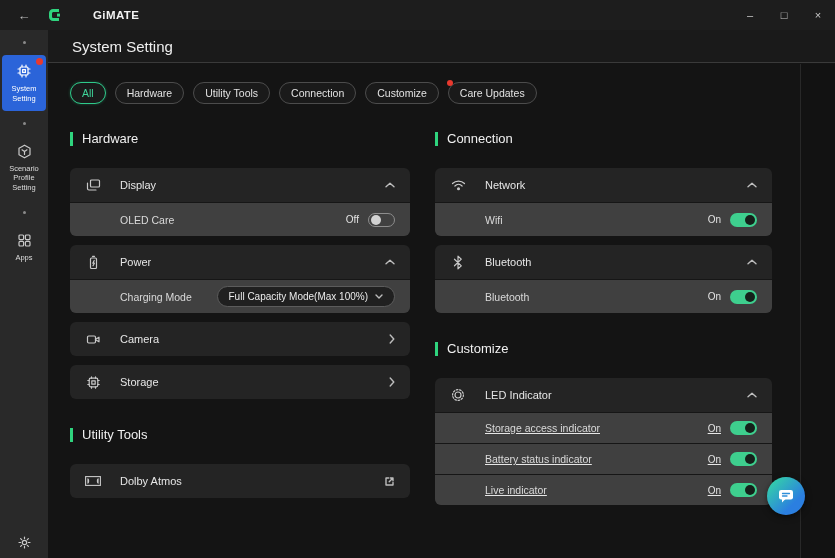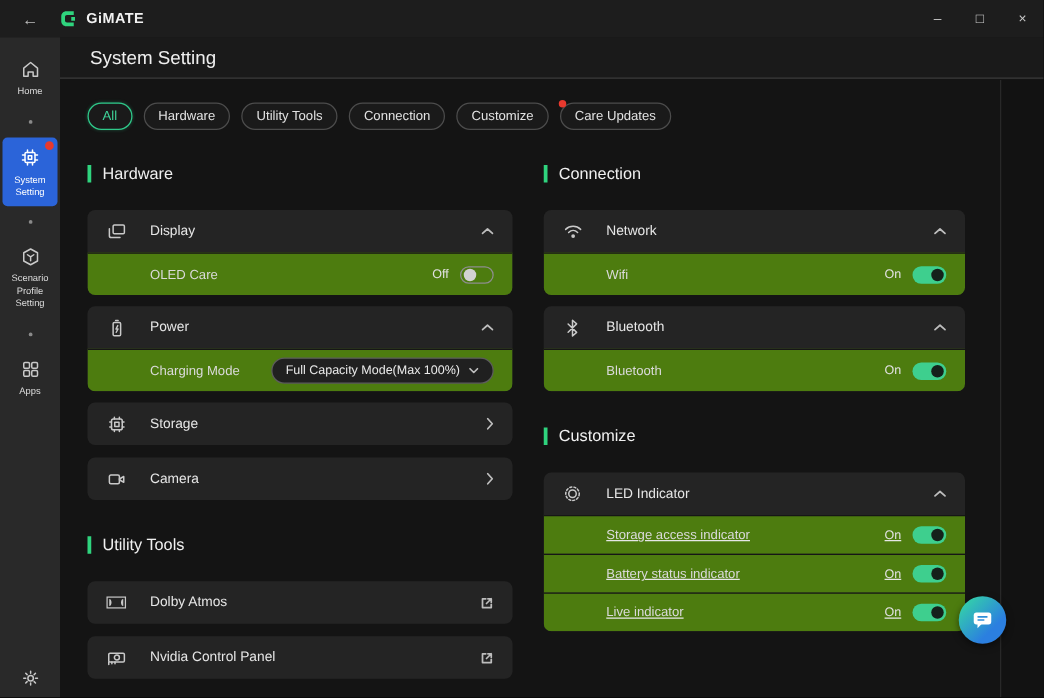--- a/index.html
+++ b/index.html
@@ -4,21 +4,21 @@
 <style>
   * { margin:0; padding:0; box-sizing:border-box; }
   html,body { background:#000; }
   body { font-family:"Liberation Sans", sans-serif; }
   .window { position:relative; width:835px; height:558px; background:#1c1c1c; overflow:hidden; color:#e6e6e6; }
 
   
   .titlebar { position:absolute; top:0; left:0; width:100%; height:30px; background:#1d1d1d; display:flex; align-items:center; }
   .back-arrow { width:48px; text-align:center; color:#bdbdbd; font-size:13px; cursor:pointer; }
   .logo { display:flex; align-items:center; gap:7px; }
-  .logo-text { font-size:11.5px; font-weight:bold; letter-spacing:.4px; color:#f2f2f2; }
+  .logo-text { font-size:11.5px; font-weight:bold; letter-spacing:.4px; color:#f2f2f2;margin-left:24px; }
   .win-controls { margin-left:auto; display:flex; }
   .win-btn { width:34px; height:30px; display:flex; align-items:center; justify-content:center; color:#c9c9c9; font-size:11px; cursor:pointer; }
 
   
   .sidebar { position:absolute; top:30px; left:0; width:48px; height:528px; background:#292929; display:flex; flex-direction:column; align-items:center; }
   .side-item { width:44px; margin:0 2px; padding:8px 0 7px; display:flex; flex-direction:column; align-items:center; gap:5px; border-radius:4px; cursor:pointer; position:relative; }
   .side-item .lbl { font-size:7.5px; color:#dcdcdc; text-align:center; line-height:1.3; }
   .side-item.active { background:#2b64d9; }
   .side-item.active .lbl { color:#fff; }
   .side-dot { width:3px; height:3px; border-radius:50%; background:#8a8a8a; margin:11px 0; }
@@ -48,21 +48,21 @@
   .section-bar { width:3px; height:14px; background:#2fd47e; }
   .section-title { font-size:13px; color:#f0f0f0; }
   .section-gap { margin-top:28px; }
 
   
   .card { background:#242424; border-radius:6px; margin-bottom:9px; overflow:hidden; }
   .card-header { height:34px; display:flex; align-items:center; padding:0 15px; cursor:pointer; }
   .hicon { width:16px; display:flex; justify-content:center; align-items:center; }
   .hlabel { font-size:11px; color:#e6e6e6; margin-left:19px; }
   .spacer { flex:1; }
-  .card-row { height:34px; display:flex; align-items:center; background:#4d7c0f; border-top:1px solid #161616; padding:0 15px 0 50px; }
+  .card-row { height:34px; display:flex; align-items:center; background:#404040; border-top:1px solid #161616; padding:0 15px 0 50px; }
   .card-row.slim { height:31px;text-decoration:underline; }
   .row-label { font-size:10.5px; color:#dadada; }
   .state-label { font-size:10px; color:#e2e2e2; margin-right:9px; }
 
   
   .toggle { position:relative; width:27px; height:14px; border-radius:7px; cursor:pointer; flex-shrink:0; }
   .toggle.on { background:#3ecf8e; }
   .toggle.on .knob { position:absolute; right:2px; top:2px; width:10px; height:10px; border-radius:50%; background:#15211b; }
   .toggle.off { border:1px solid #8d8d8d; background:transparent; }
   .toggle.off .knob { position:absolute; left:2px; top:1px; width:10px; height:10px; border-radius:50%; background:#d2d2d2; }
@@ -91,26 +91,20 @@
       <span class="logo-text">GiMATE</span>
     </div>
     <div class="win-controls">
       <div class="win-btn">–</div>
       <div class="win-btn">□</div>
       <div class="win-btn">×</div>
     </div>
   </div>
 
   <div class="sidebar">
-    <div class="side-item">
-      <svg class="icn" width="15" height="15" viewBox="0 0 15 15">
-        <path d="M2 6.5 L7.5 2 L13 6.5 V13 H9.5 V9.5 h-4 V13 H2 Z"></path>
-      </svg>
-      <span class="lbl">Home</span>
-    </div>
     <div class="side-dot"></div>
     <div class="side-item active">
       <span class="red-dot"></span>
       <svg class="icn" width="16" height="16" viewBox="0 0 16 16" style="stroke:#fff">
         <rect x="4" y="4" width="8" height="8" rx="1"></rect>
         <rect x="6.6" y="6.6" width="2.8" height="2.8"></rect>
         <path d="M6 4 V2 M10 4 V2 M6 12 v2 M10 12 v2 M4 6 H2 M4 10 H2 M12 6 h2 M12 10 h2"></path>
       </svg>
       <span class="lbl">System Setting</span>
     </div>
@@ -207,53 +201,53 @@
             <span class="spacer"></span>
             <span class="dropdown">
               <span>Full Capacity Mode(Max 100%)</span>
               <svg class="icn-chev" width="8" height="5" viewBox="0 0 8 5">
                   <polyline points="1,1 4,4 7,1"></polyline>
                 </svg>
             </span>
           </div>
         </div>
 
+        <div class="card">
+          <div class="card-header">
+            <span class="hicon">
+                <svg class="icn" width="15" height="13" viewBox="0 0 15 13">
+              <rect x="1.5" y="3" width="8" height="7" rx="1.2"></rect>
+              <path d="M9.5 6.2 L13 4.2 V8.8 L9.5 6.8"></path>
+            </svg>
+              </span>
+            <span class="hlabel">Camera</span>
+            <span class="spacer"></span>
+            <svg class="icn-chev" width="6" height="10" viewBox="0 0 6 10">
+                <polyline points="1.2,1 4.8,5 1.2,9"></polyline>
+              </svg>
+          </div>
+        </div>
+
         <div class="card" style="margin-bottom:10px;">
           <div class="card-header">
             <span class="hicon">
                 <svg class="icn" width="15" height="15" viewBox="0 0 15 15">
               <rect x="3.2" y="3.2" width="8.6" height="8.6" rx="1.5"></rect>
               <rect x="5.8" y="5.8" width="3.4" height="3.4"></rect>
               <path d="M5.5 3.2 V1.8 M9.5 3.2 V1.8 M5.5 11.8 v1.4 M9.5 11.8 v1.4 M3.2 5.5 H1.8 M3.2 9.5 H1.8 M11.8 5.5 h1.4 M11.8 9.5 h1.4"></path>
             </svg>
               </span>
             <span class="hlabel">Storage</span>
             <span class="spacer"></span>
             <svg class="icn-chev" width="6" height="10" viewBox="0 0 6 10">
                 <polyline points="1.2,1 4.8,5 1.2,9"></polyline>
               </svg>
           </div>
         </div>
 
-        <div class="card">
-          <div class="card-header">
-            <span class="hicon">
-                <svg class="icn" width="15" height="13" viewBox="0 0 15 13">
-              <rect x="1.5" y="3" width="8" height="7" rx="1.2"></rect>
-              <path d="M9.5 6.2 L13 4.2 V8.8 L9.5 6.8"></path>
-            </svg>
-              </span>
-            <span class="hlabel">Camera</span>
-            <span class="spacer"></span>
-            <svg class="icn-chev" width="6" height="10" viewBox="0 0 6 10">
-                <polyline points="1.2,1 4.8,5 1.2,9"></polyline>
-              </svg>
-          </div>
-        </div>
-
         <div class="section-h section-gap">
           <div class="section-bar"></div>
           <div class="section-title">Utility Tools</div>
         </div>
 
         <div class="card" style="margin-bottom:10px;">
           <div class="card-header">
             <span class="hicon">
                 <svg width="16" height="10" viewBox="0 0 16 10">
               <rect x="0.6" y="0.6" width="14.8" height="8.8" fill="none" stroke="#c9c9c9" stroke-width="1.1"></rect>
@@ -262,36 +256,20 @@
             </svg>
               </span>
             <span class="hlabel">Dolby Atmos</span>
             <span class="spacer"></span>
             <svg class="icn-chev" width="11" height="11" viewBox="0 0 11 11">
               <path d="M4.6 2 H2 V9 H9 V6.4 M6.3 2 H9 V4.7 M9 2 L5.2 5.8"></path>
             </svg>
           </div>
         </div>
 
-        <div class="card">
-          <div class="card-header">
-            <span class="hicon">
-                <svg class="icn" width="16" height="13" viewBox="0 0 16 13">
-              <rect x="2" y="2.5" width="12.5" height="7" rx="1"></rect>
-              <circle cx="8.5" cy="6" r="2"></circle>
-              <path d="M2 9.5 V11.5 M4.5 9.5 v1.5 M7 9.5 v1.5"></path>
-            </svg>
-              </span>
-            <span class="hlabel">Nvidia Control Panel</span>
-            <span class="spacer"></span>
-            <svg class="icn-chev" width="11" height="11" viewBox="0 0 11 11">
-              <path d="M4.6 2 H2 V9 H9 V6.4 M6.3 2 H9 V4.7 M9 2 L5.2 5.8"></path>
-            </svg>
-          </div>
-        </div>
       </div>
 
       <div class="col col-right">
 
         <div class="section-h">
           <div class="section-bar"></div>
           <div class="section-title">Connection</div>
         </div>
 
         <div class="card">

